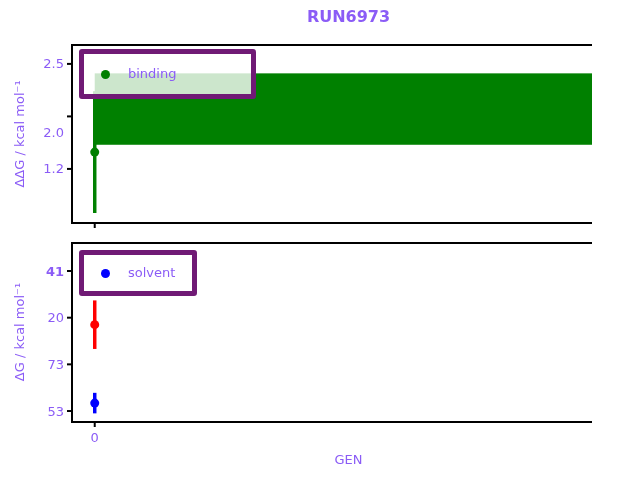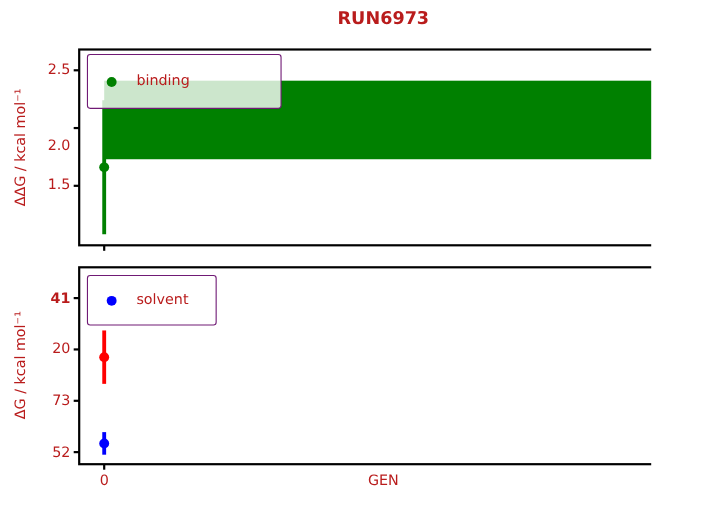--- a/index.html
+++ b/index.html
@@ -1,33 +1,33 @@
 <!DOCTYPE html>
 <html><head>
 <meta charset="utf-8">
 <style>
   html,body{margin:0;padding:0;background:#fff;}
   #figure{
     position:relative;width:592px;height:480px;background:#ffffff;
-    font-family:"DejaVu Sans","Liberation Sans",sans-serif;color:#b91c1c;overflow:hidden;
+    font-family:"DejaVu Sans","Liberation Sans",sans-serif;color:#8b5cf6;overflow:hidden;
   }
   #plot-svg{position:absolute;left:0;top:0;z-index:1;}
   .title{
     position:absolute;left:72px;width:553px;top:7px;text-align:center;
     font-size:16px;font-weight:bold;z-index:2;
   }
   .tick{position:absolute;font-size:13px;line-height:17px;z-index:2;}
   .ytick{width:52px;text-align:right;}
   .xtick{width:40px;text-align:center;}
   .axlabel{position:absolute;font-size:13px;white-space:nowrap;z-index:2;}
   #ylabel-top{left:19px;top:134px;transform:translate(-50%,-50%) rotate(-90deg);}
   #ylabel-bottom{left:19px;top:332px;transform:translate(-50%,-50%) rotate(-90deg);}
-  #xlabel{left:72px;width:553px;top:430px;text-align:center;}
+  #xlabel{left:72px;width:553px;top:452px;text-align:center;}
   .legend{
-    position:absolute;background:rgba(255,255,255,0.8);border:1px solid #701a75;
+    position:absolute;background:rgba(255,255,255,0.8);border:5px solid #701a75;
     border-radius:3px;z-index:3;box-sizing:border-box;
     display:flex;flex-direction:column;justify-content:space-evenly;padding:3px 6px;
   }
   #legend-top{left:79px;top:49px;width:177px;height:50px;}
   #legend-bottom{left:79px;top:250px;width:118px;height:46px;}
   .legend-row{display:flex;align-items:center;height:21px;}
   .legend-sample{flex:0 0 30px;display:flex;align-items:center;justify-content:center;margin-right:8px;}
   .legend-dot{width:9px;height:9px;border-radius:50%;display:inline-block;}
   .legend-dotline{width:28px;height:0;border-top:2px dotted #008000;display:inline-block;}
   .legend-label{font-size:13px;line-height:16px;white-space:nowrap;}
@@ -77,22 +77,22 @@
       </div>
     </div>
   <div id="legend-bottom" class="legend">
       <div class="legend-row">
         <span class="legend-sample">
           <span class="legend-dot" style="background: rgb(0, 0, 255);"></span>
         </span>
         <span class="legend-label">solvent</span>
       </div>
     </div>
-<div class="tick ytick" style="left: 12px; top: 160.417px;">1.5</div>
+<div class="tick ytick" style="left: 12px; top: 160.417px;">1.2</div>
     <div class="tick ytick" style="left: 12px; top: 124px;">2.0</div>
     <div class="tick ytick" style="left: 12px; top: 55.4027px;">2.5</div>
-    <div class="tick ytick" style="left: 12px; top: 402.531px;">52</div>
+    <div class="tick ytick" style="left: 12px; top: 402.531px;">53</div>
     <div class="tick ytick" style="left: 12px; top: 355.856px;">73</div>
     <div class="tick ytick" style="left: 12px; top: 309.181px;">20</div>
     <div class="tick ytick" style="left: 12px; top: 262.505px; font-weight: bold;">41</div>
     <div class="tick xtick" style="left: 74.726px; top: 429px;">0</div>
     <div class="tick xtick" style="left: 579.749px; top: 429px;">1</div>
   </div>
 
 </body></html>

